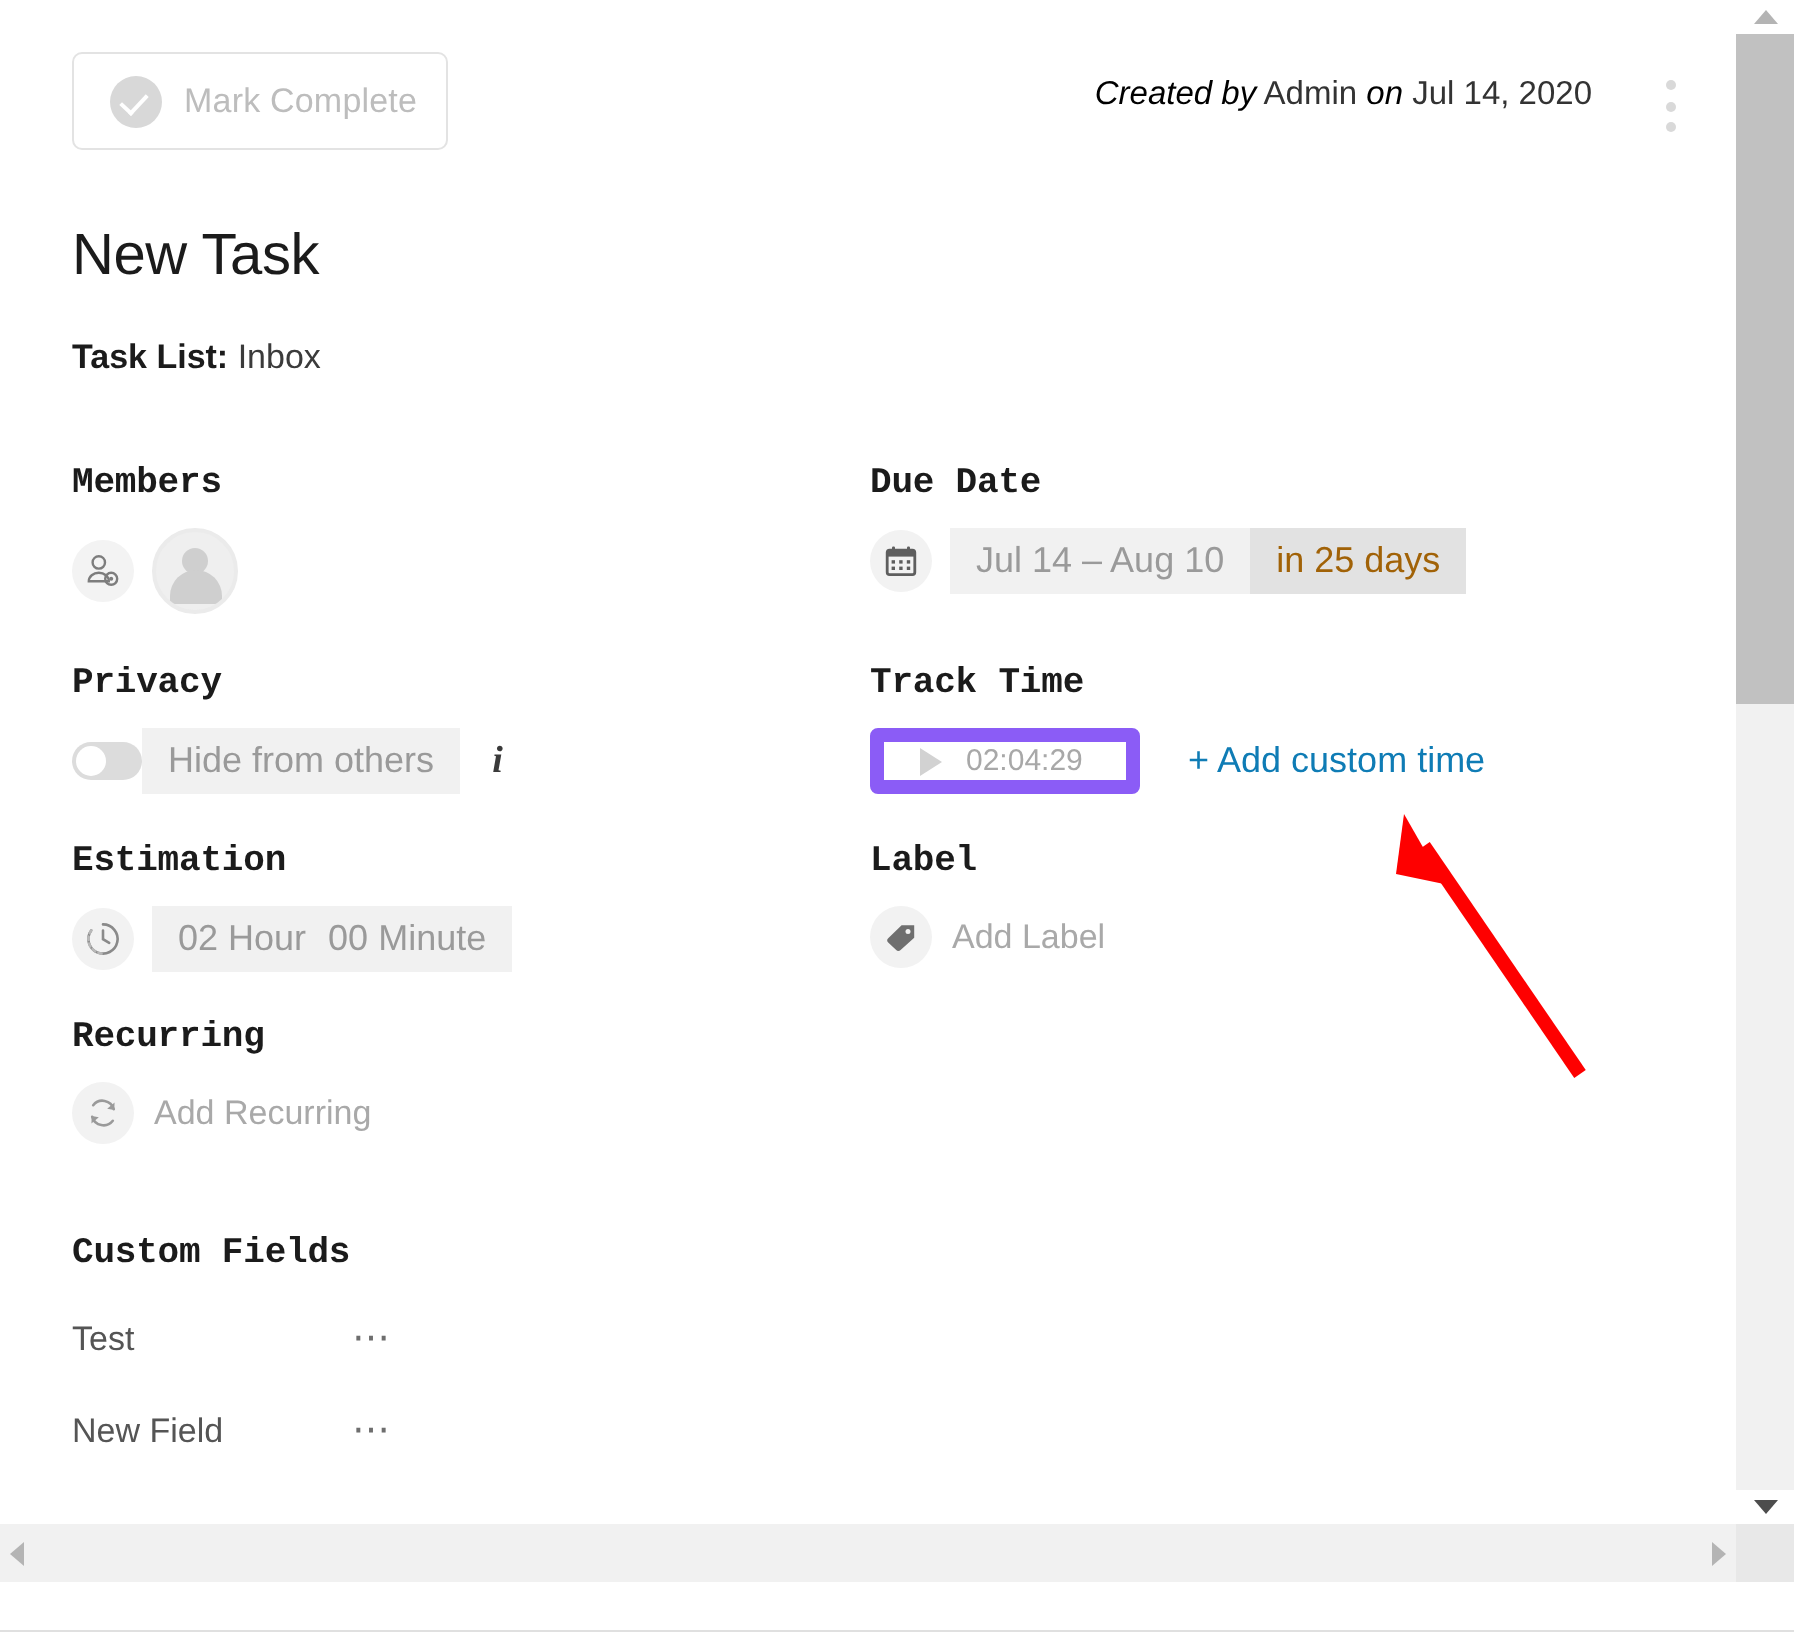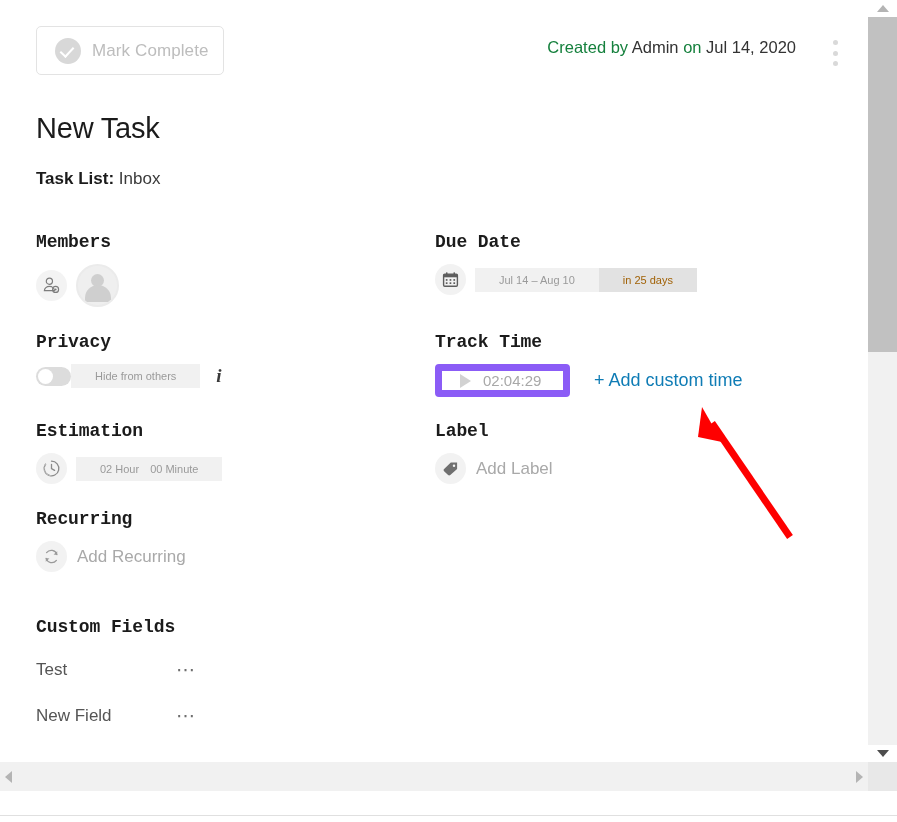--- a/index.html
+++ b/index.html
@@ -78,21 +78,21 @@
     letter-spacing: .1px;
   }
 
   #created-meta {
     position: absolute;
     right: 72px;
     top: 38px;
     font-size: 16.5px;
     white-space: nowrap;
   }
-  .meta-dim { color: #15803d; }
+  .meta-dim { color: #000000; font-style: italic; }
   .meta-strong { color: #333333; }
 
   #kebab-menu-button {
     position: absolute;
     left: 826px;
     top: 38px;
     width: 18px;
     height: 30px;
     cursor: pointer;
     display: flex;
@@ -155,22 +155,22 @@
     align-items: center;
     justify-content: center;
     flex: none;
   }
   .icon-chip svg { display: block; }
 
   
   .value-pill {
     background: #f1f1f1;
     color: #9a9a9a;
-    font-size: 11px;
-    padding: 6px 24px;
+    font-size: 18px;
+    padding: 6px 13px;
     white-space: nowrap;
   }
   .value-pill.dark {
     background: #e2e2e2;
     color: #a16207;
   }
 
   .placeholder-text {
     font-size: 17px;
     color: #a9a9a9;

